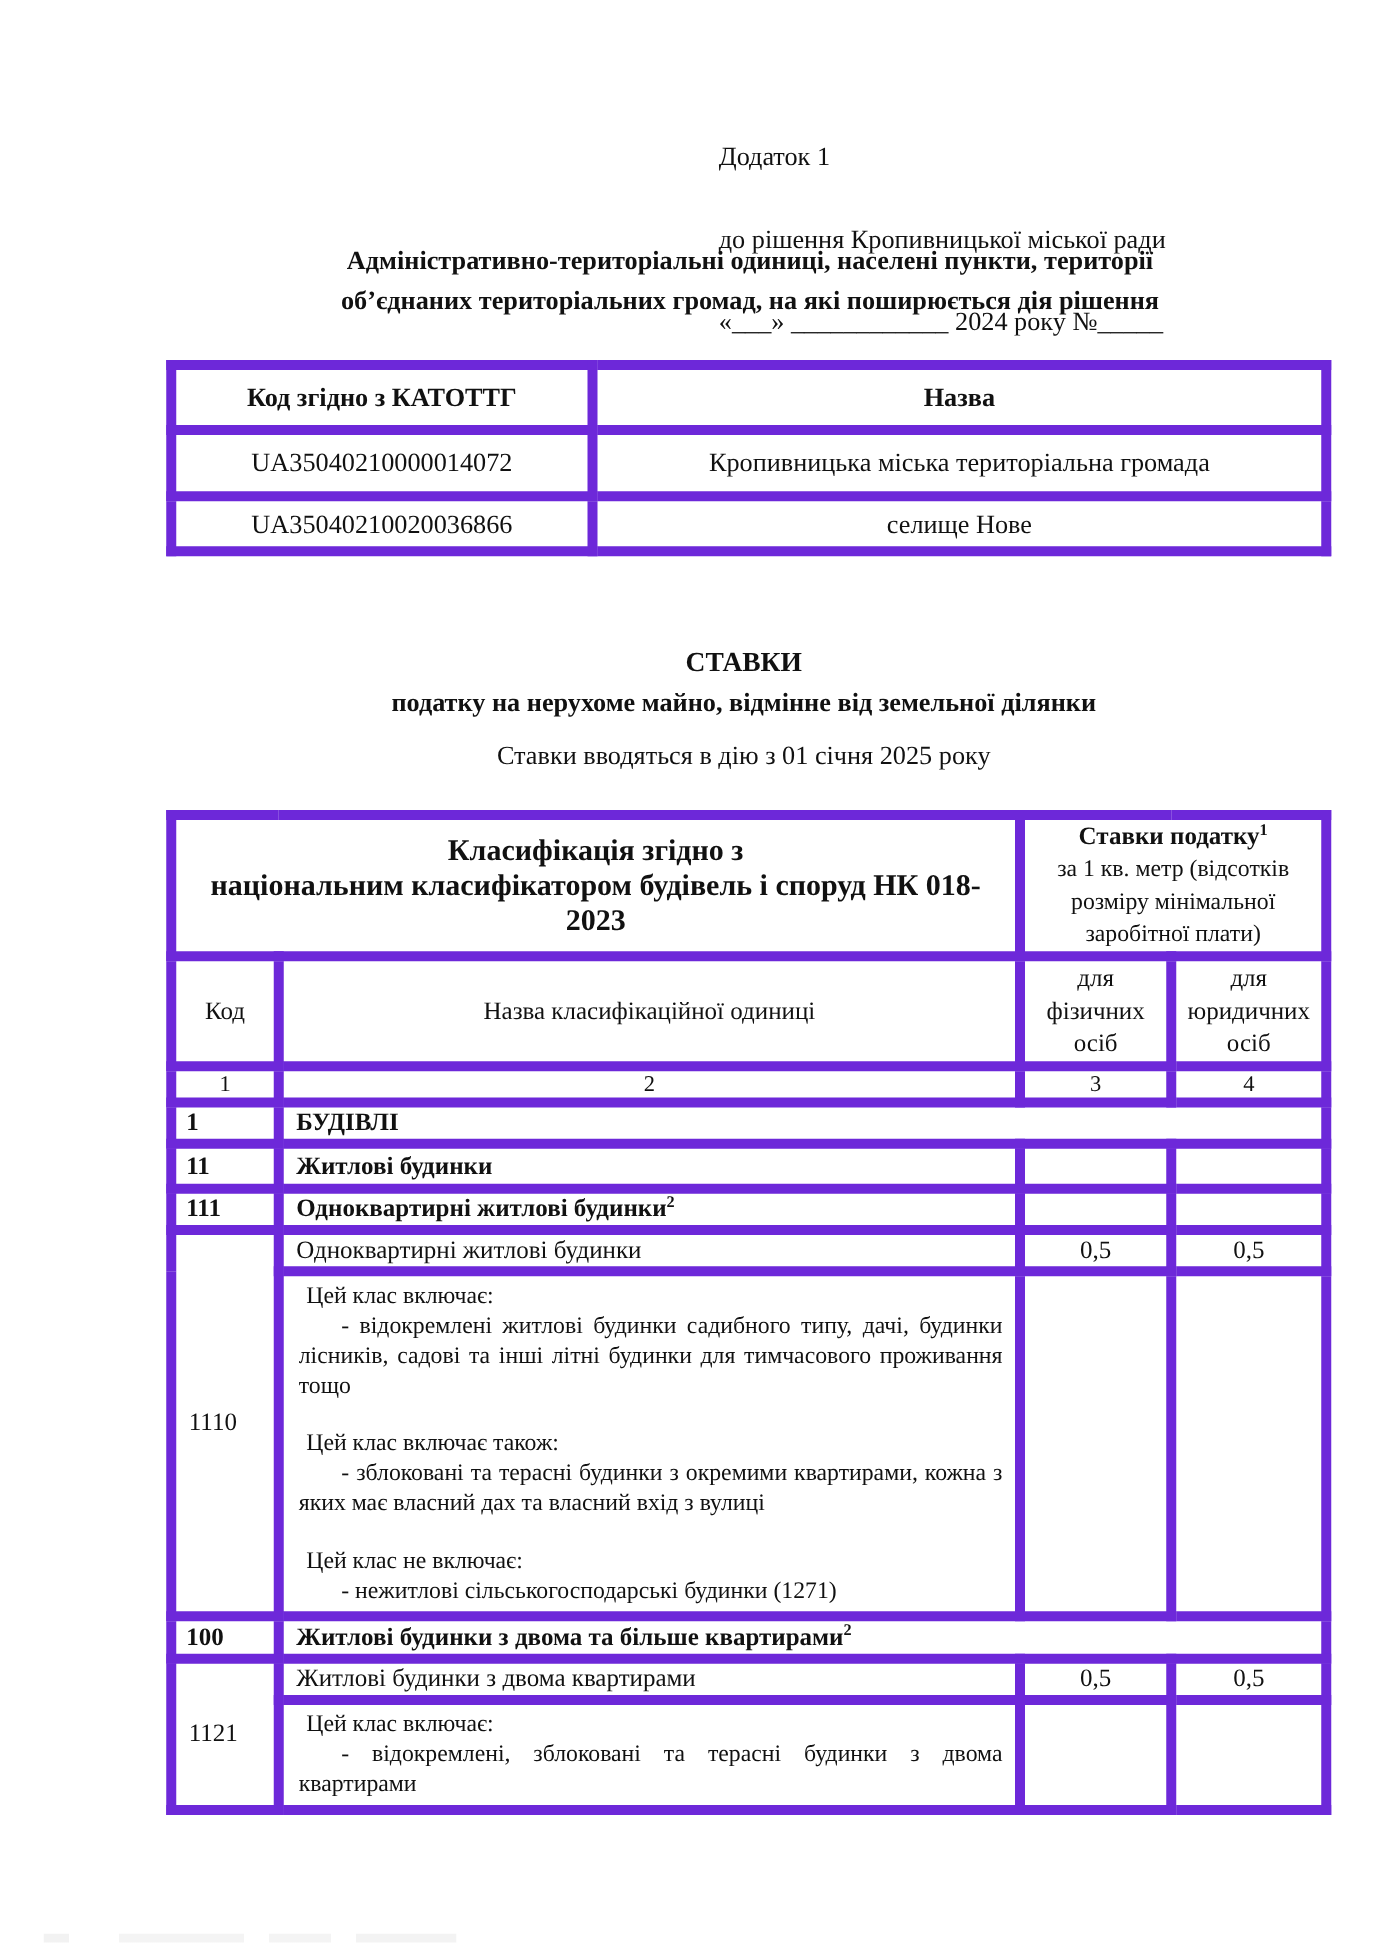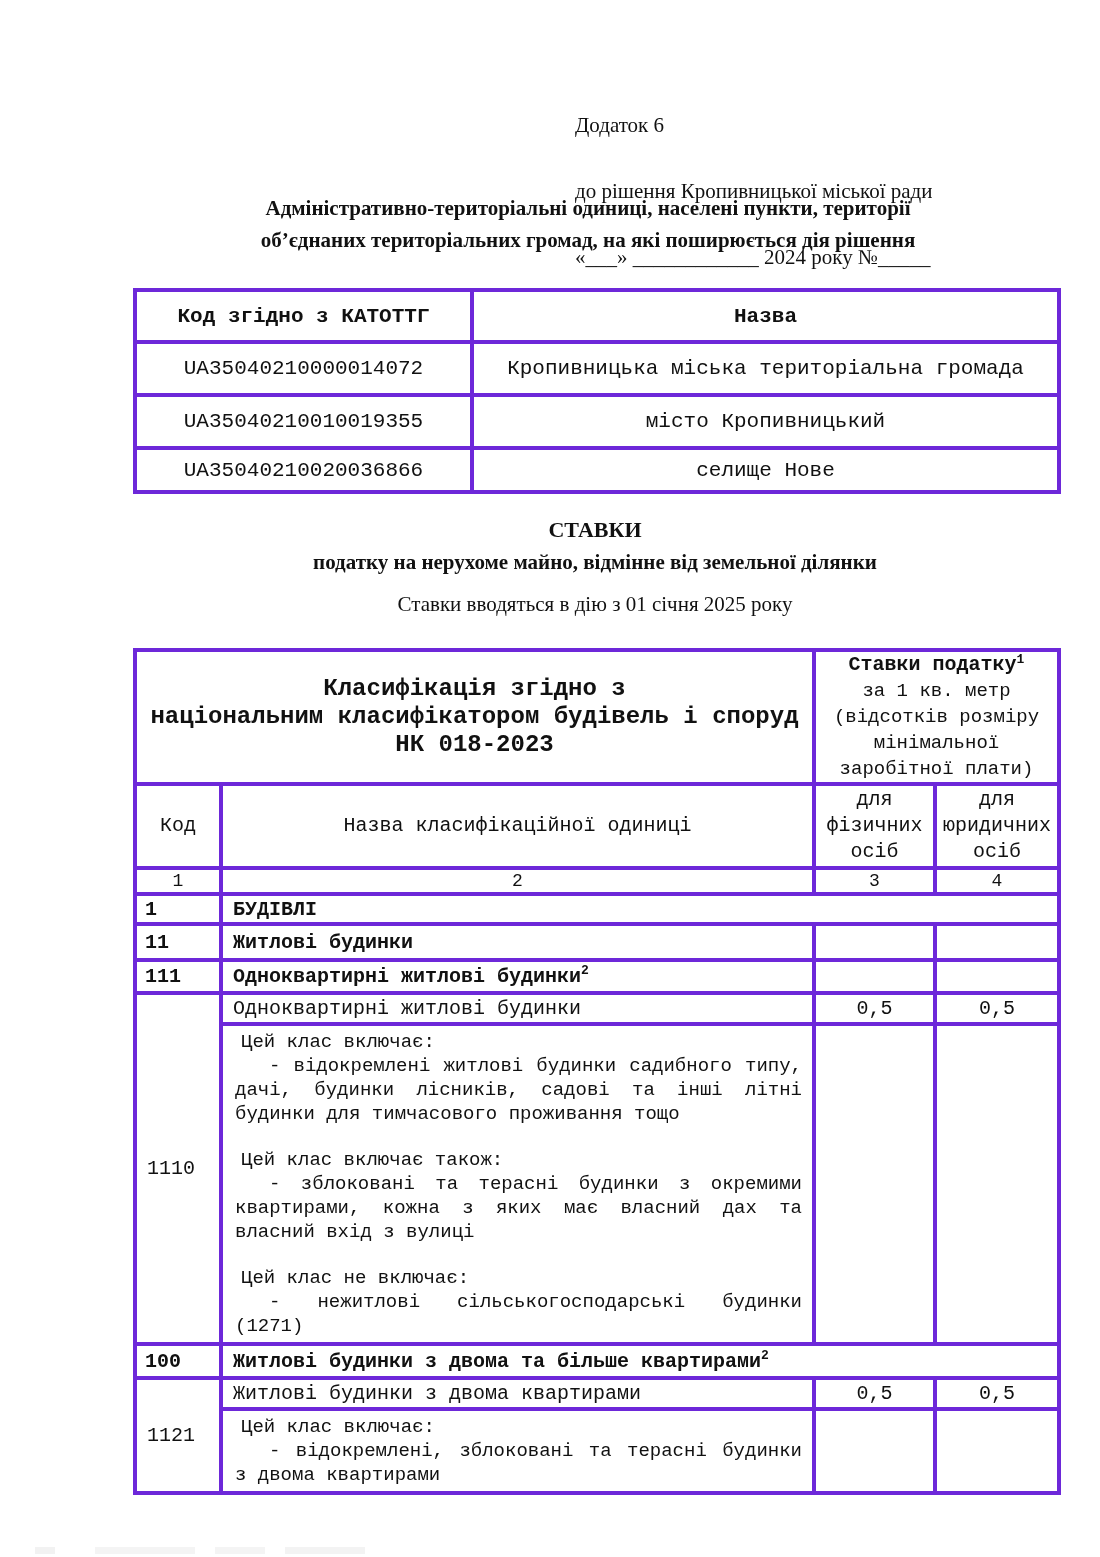--- a/index.html
+++ b/index.html
@@ -11,27 +11,27 @@
     font-family: "Liberation Serif", "DejaVu Serif", serif;
     color: #111;
     overflow: hidden;
   }
   .doc-ref {
     position: absolute; left: 575px; top: 76px;
     font-size: 21px; line-height: 33px;
     white-space: pre-line;
   }
   .main-title {
-    position: absolute; left: 126px; top: 192px; width: 924px;
+    position: absolute; left: 138px; top: 192px; width: 924px;
     text-align: center; font-weight: bold;
     font-size: 21px; line-height: 32px;
     white-space: pre-line;
   }
   table { border-collapse: collapse; table-layout: fixed; }
-  td { border: 4px solid #6d28d9; vertical-align: middle; font-family: Liberation Mono, monospace; }
+  td { border: 8px solid #6d28d9; vertical-align: middle; }
 
   
   .katottg-table { position: absolute; left: 133px; top: 288px; width: 924px; }
   .katottg-table td { text-align: center; font-size: 21px; padding: 2px 6px; }
   .katottg-table .hdr td { font-weight: bold; height: 52px; }
   .katottg-table .r td { height: 53px; }
   .katottg-table .r.last td { height: 44px; }
 
   .stavki-block {
     position: absolute; left: 133px; top: 514px; width: 924px;
@@ -75,21 +75,21 @@
       #f4f4f4 60px 160px, transparent 160px 180px, #f4f4f4 180px 230px,
       transparent 230px 250px, #f3f3f3 250px 330px);
   }
 </style>
 </head>
 <body>
 
 <div class="page">
 
   <div class="doc-ref">
-    <div>Додаток  6</div>
+    <div>Додаток  1</div>
     <div>до рішення Кропивницької міської ради</div>
     <div>«___» ____________ 2024 року №_____</div>
   </div>
 
   <div class="main-title">Адміністративно-територіальні одиниці, населені пункти, території
 об’єднаних територіальних громад, на які поширюється дія рішення</div>
 
   <table class="katottg-table">
     <colgroup>
         <col style="width:337px">
@@ -97,24 +97,20 @@
       </colgroup>
     <tbody>
         <tr class="hdr">
       <td>Код згідно з КАТОТТГ</td>
       <td>Назва</td>
     </tr>
     <tr class="r">
       <td>UA35040210000014072</td>
       <td>Кропивницька міська територіальна громада</td>
     </tr>
-    <tr class="r">
-      <td>UA35040210010019355</td>
-      <td>місто Кропивницький</td>
-    </tr>
     <tr class="r last">
       <td>UA35040210020036866</td>
       <td>селище Нове</td>
     </tr>
   </tbody>
     </table>
 
   <div class="stavki-block">
     <div class="stavki-title">СТАВКИ</div>
     <div class="stavki-subtitle">податку на нерухоме майно, відмінне від земельної ділянки</div>

